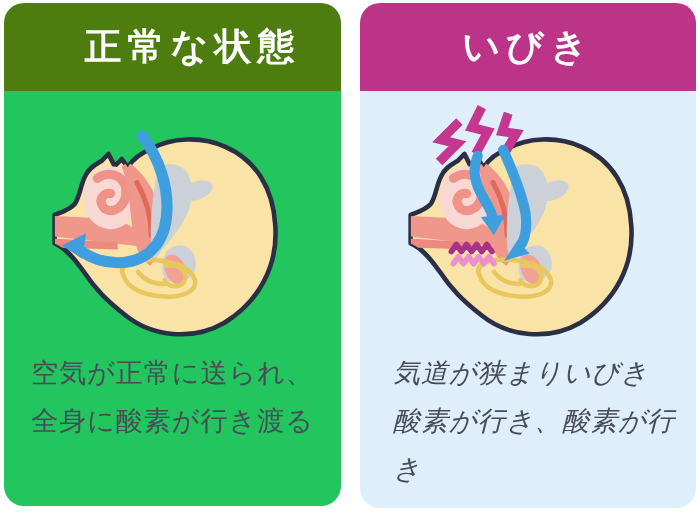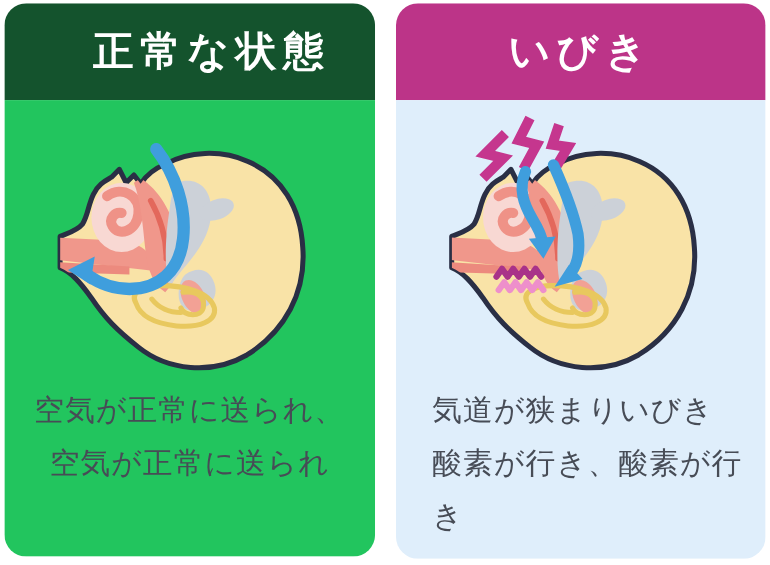--- a/index.html
+++ b/index.html
@@ -15,21 +15,21 @@
   .caption{position:absolute;margin:0;color:#474c56;font-size:27px;line-height:48px;letter-spacing:1px;font-weight:500;}
   .caption-center{top:258px;left:0;right:0;text-align:center;}
   .caption-left{top:258px;left:33px;text-align:left;}
 </style>
 </head>
 <body>
 
 <div class="canvas">
 
   <section class="card card-left">
-    <header class="card-header" style="background-color: #14532d; padding-left: 40px;">
+    <header class="card-header" style="background-color: #4d7c0f; padding-left: 40px;">
       <h2>正常な状態</h2>
     </header>
     <div class="card-body" style="background-color: #22c55e;">
 
       <svg class="illus" viewBox="0 0 300 240">
         <defs>
           <clipPath id="headClipL">
             <path d="M38,116 C45,113 53,111 58,105 C63,97 63,88 68,78 C72,69 79,66 84,63 L91,56 L97,68 L104,61 L110,69 C115,61 123,55 133,51 C152,40 182,38 206,49 C236,62 253,90 255,126 C258,166 239,201 205,222 C174,240 134,236 108,215 C89,200 78,189 66,171 C56,157 48,148 38,144 Z"></path>
           </clipPath>
         </defs>
@@ -58,30 +58,30 @@
           </g>
         </g>
         <g>
           <path d="M124,38 C141,60 151,90 148,118 C145,147 126,163 100,163 C85,163 73,158 63,151" stroke="#3f9edd" stroke-width="11" fill="none" stroke-linecap="round"></path>
           <polygon points="45,146 69,134 65,159" fill="#3f9edd"></polygon>
         </g>
       </svg>
 
       <p class="caption caption-center">
         <span>空気が正常に送られ、</span><br>
-        <span>空気が正常に送られ</span>
+        <span>全身に酸素が行き渡る</span>
       </p>
     </div>
   </section>
 
   <section class="card card-right">
     <header class="card-header" style="background-color: rgb(188, 52, 136);">
       <h2>いびき</h2>
     </header>
-    <div class="card-body" style="background-color: rgb(223, 238, 251);">
+    <div class="card-body" style="background-color: rgb(223, 238, 251); font-style: italic;">
 
       <svg class="illus" viewBox="0 0 300 240">
         <defs>
           <clipPath id="headClipR">
             <path d="M38,116 C45,113 53,111 58,105 C63,97 63,88 68,78 C72,69 79,66 84,63 L91,56 L97,68 L104,61 L110,69 C115,61 123,55 133,51 C152,40 182,38 206,49 C236,62 253,90 255,126 C258,166 239,201 205,222 C174,240 134,236 108,215 C89,200 78,189 66,171 C56,157 48,148 38,144 Z"></path>
           </clipPath>
         </defs>
         <g>
           <path d="M38,116 C45,113 53,111 58,105 C63,97 63,88 68,78 C72,69 79,66 84,63 L91,56 L97,68 L104,61 L110,69 C115,61 123,55 133,51 C152,40 182,38 206,49 C236,62 253,90 255,126 C258,166 239,201 205,222 C174,240 134,236 108,215 C89,200 78,189 66,171 C56,157 48,148 38,144 Z" fill="#f9e3a7" stroke="#2a2f45" stroke-width="4.5" stroke-linejoin="round"></path>
         </g>

